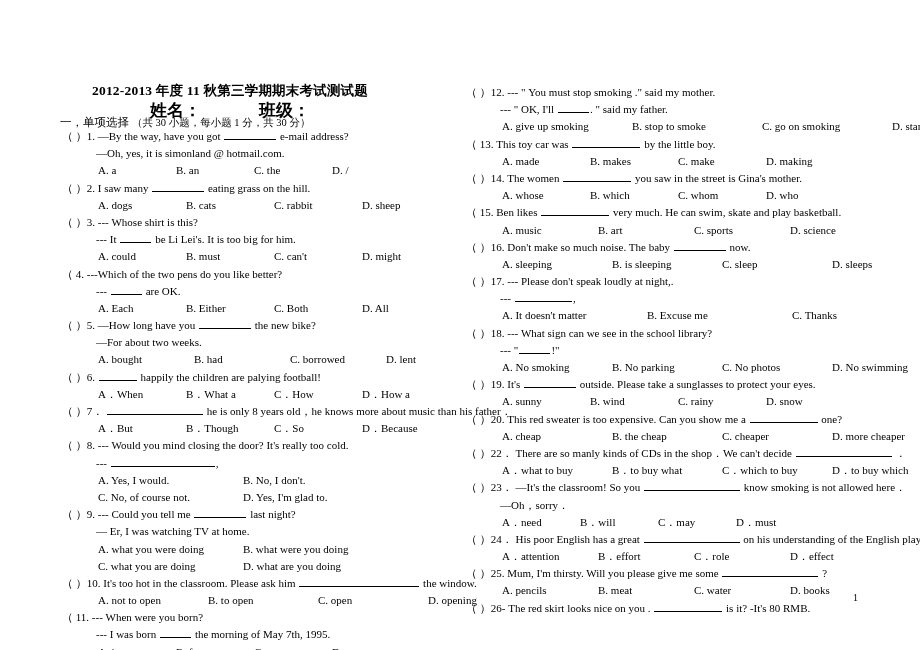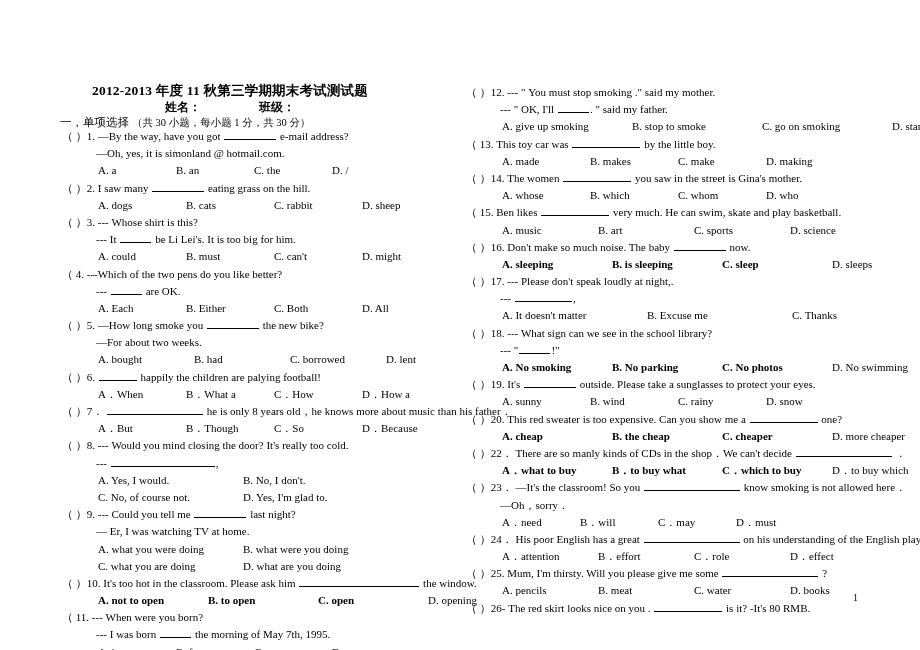--- a/index.html
+++ b/index.html
@@ -35,21 +35,21 @@
     letter-spacing: 0.2px;
     white-space: nowrap;
   }
   .name-class-row {
     position: absolute;
     left: 60px;
     top: 99px;
     width: 340px;
     text-align: center;
     font-weight: bold;
-    font-size: 12px;
+    font-size: 17px;
     white-space: nowrap;
   }
   .name-class-row .gap {
     display: inline-block;
     width: 58px;
   }
   .section-heading {
     position: absolute;
     left: 60px;
     top: 115px;
@@ -97,21 +97,21 @@
   .b-sm { width: 38px; }
   .b-md { width: 52px; }
   .b-lg { width: 68px; }
   .b-xl { width: 96px; }
   .b-xxl { width: 120px; }
 
   .opt { display: inline-block; }
   .opt-w78 { min-width: 78px; }
   .opt-w88 { min-width: 88px; }
   .opt-w96 { min-width: 96px; }
-  .opt-w110 { min-width: 110px; font-weight: bold; }
+  .opt-w110 { min-width: 110px; }
   .opt-w130 { min-width: 130px; }
   .opt-w145 { min-width: 145px; }
 
   .pagenum {
     position: absolute;
     right: 62px;
     top: 592px;
     font-size: 10px;
   }
 </style>
@@ -145,21 +145,21 @@
         <div class="qline stem"><span>（ ）3. </span><span>--- Whose shirt is this? </span></div>
         <div class="qline indent1"><span>--- It </span><span class="blank" style="width: 31.2px;"></span><span> be Li Lei's. It is too big for him.</span></div>
         <div class="qline indent-opt"><span class="opt opt-w88">A. could</span><span class="opt opt-w88">B. must</span><span class="opt opt-w88">C. can't</span><span class="opt ">D. might</span></div>
       </div>
       <div class="q">
         <div class="qline stem"><span>（ 4. </span><span>---Which of the two pens do you like better? </span></div>
         <div class="qline indent1"><span>--- </span><span class="blank" style="width: 31.2px;"></span><span> are OK.</span></div>
         <div class="qline indent-opt"><span class="opt opt-w88">A. Each</span><span class="opt opt-w88">B. Either</span><span class="opt opt-w88">C. Both</span><span class="opt ">D. All</span></div>
       </div>
       <div class="q">
-        <div class="qline stem"><span>（ ）5. </span><span>—How long smoke you </span><span class="blank b-md"></span><span> the new bike?</span></div>
+        <div class="qline stem"><span>（ ）5. </span><span>—How long have you </span><span class="blank b-md"></span><span> the new bike?</span></div>
         <div class="qline indent1"><span>—For about two weeks.</span></div>
         <div class="qline indent-opt"><span class="opt opt-w96">A. bought</span><span class="opt opt-w96">B. had</span><span class="opt opt-w96">C. borrowed</span><span class="opt ">D. lent</span></div>
       </div>
       <div class="q">
         <div class="qline stem"><span>（ ）6. </span><span class="blank b-sm"></span><span> happily the children are palying football!</span></div>
         <div class="qline indent-opt"><span class="opt opt-w88">A．When</span><span class="opt opt-w88">B．What a</span><span class="opt opt-w88">C．How</span><span class="opt ">D．How a</span></div>
       </div>
       <div class="q">
         <div class="qline stem"><span>（ ）7． </span><span class="blank b-xl"></span><span> he is only 8 years old，he knows more about music than his father．</span></div>
         <div class="qline indent-opt"><span class="opt opt-w88">A．But</span><span class="opt opt-w88">B．Though</span><span class="opt opt-w88">C．So</span><span class="opt ">D．Because</span></div>

